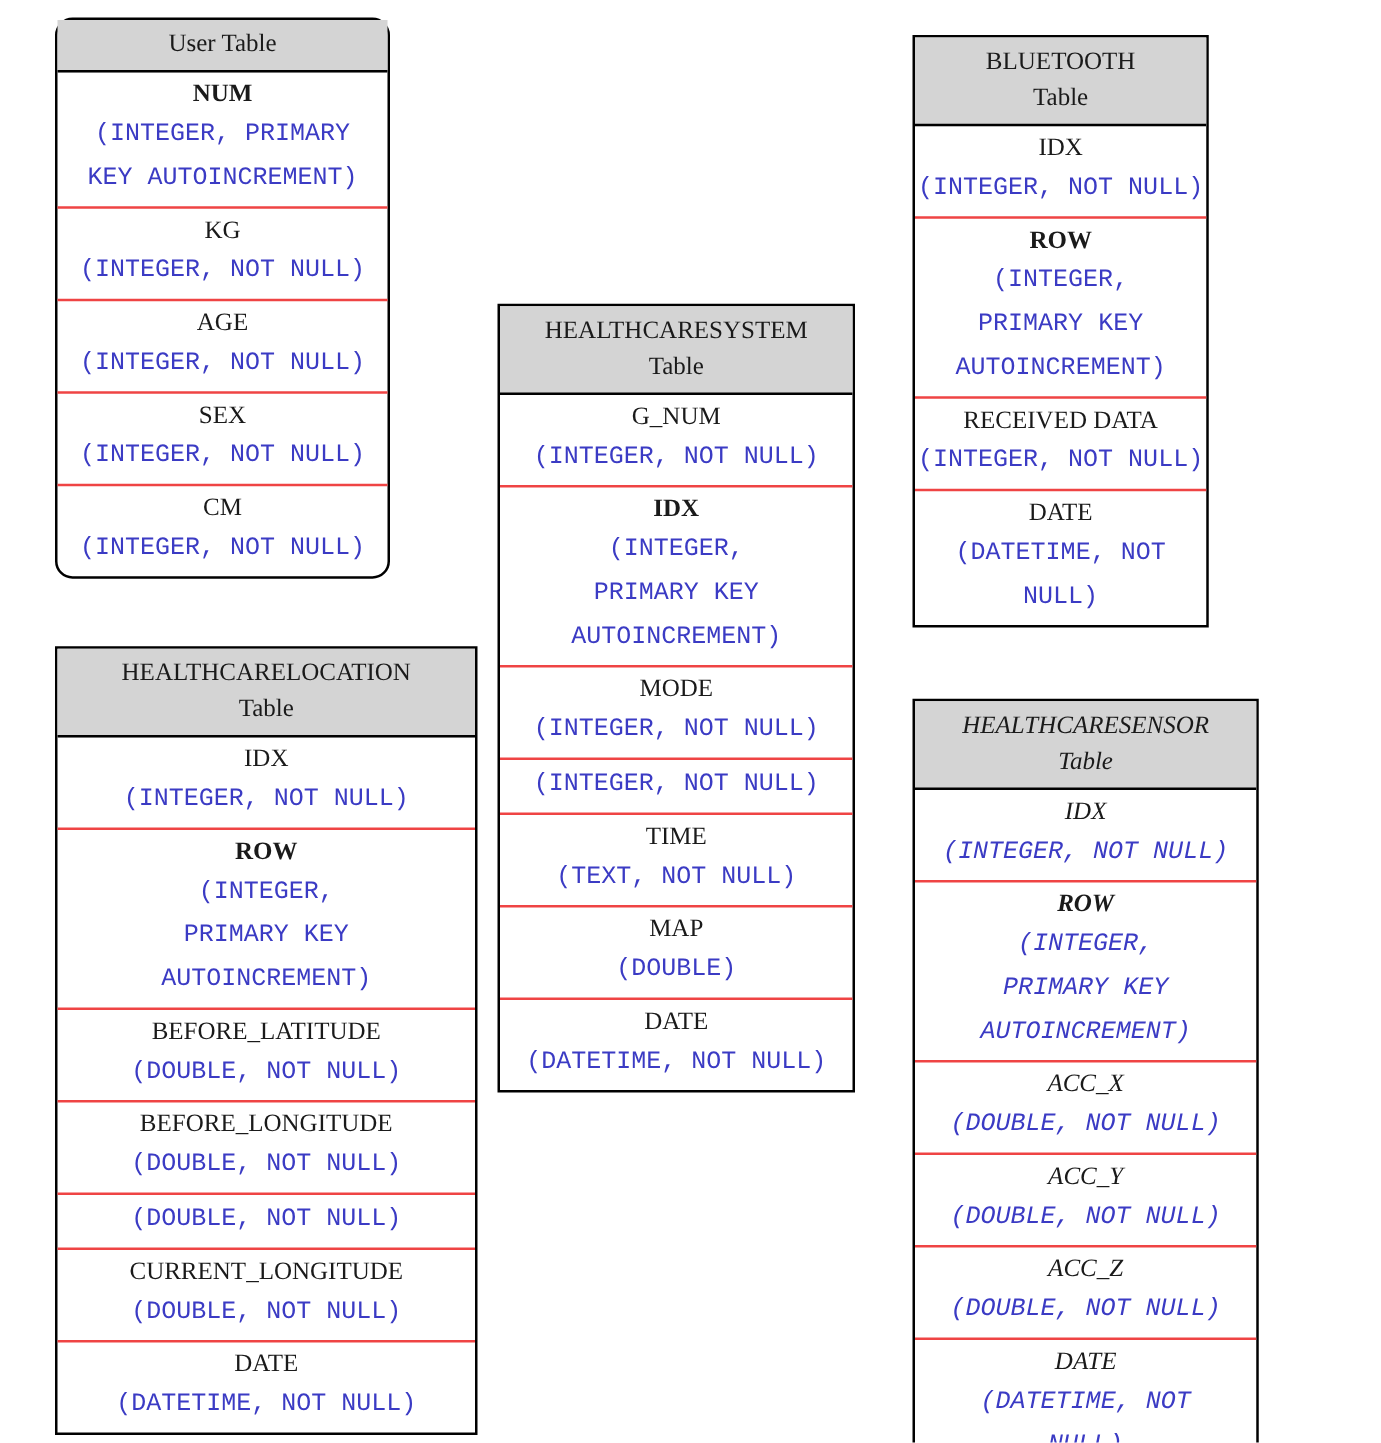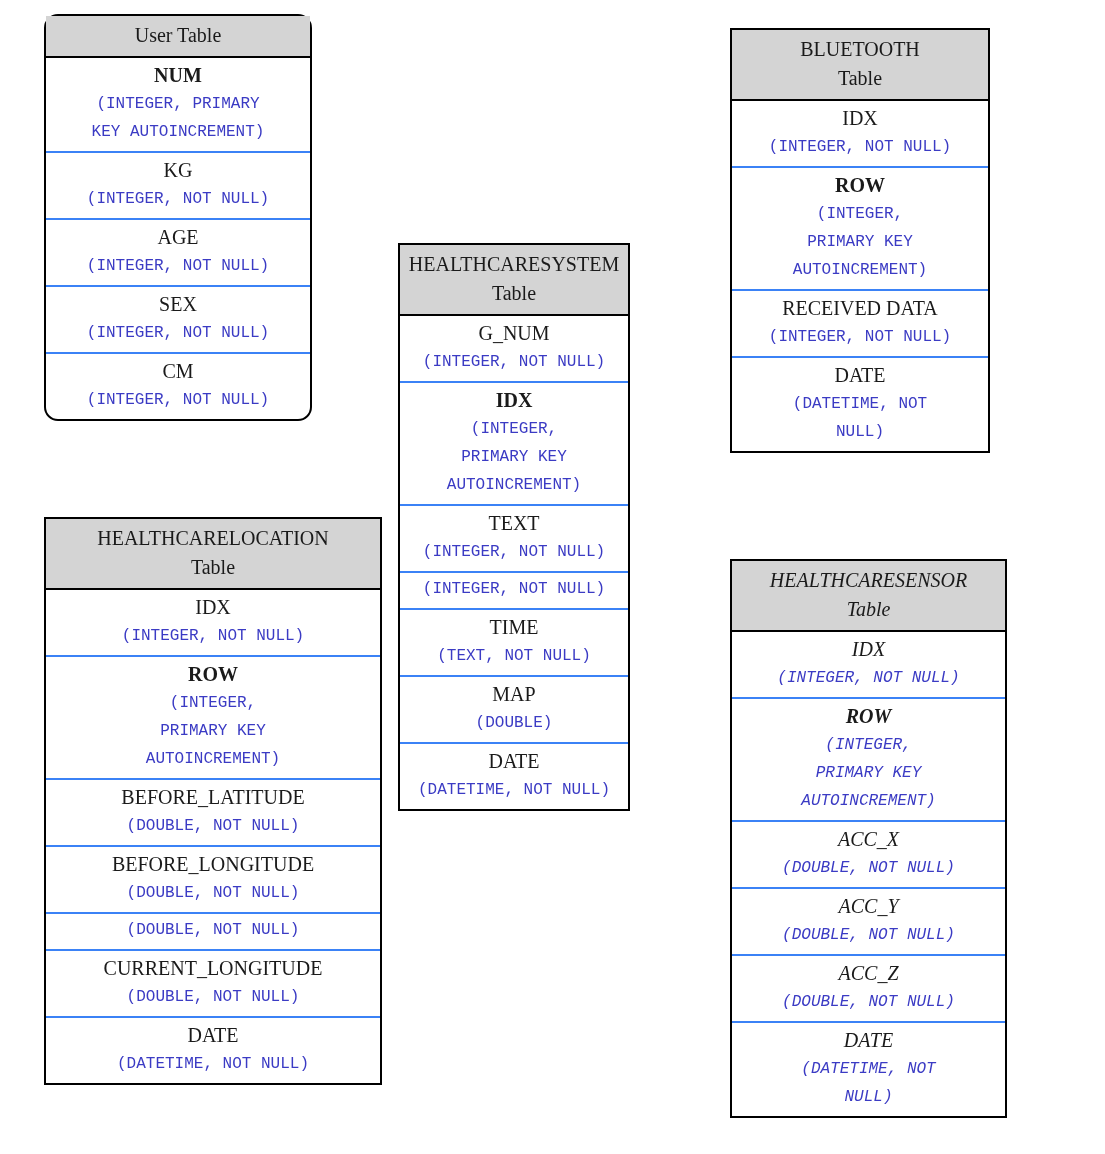--- a/index.html
+++ b/index.html
@@ -25,48 +25,48 @@
     border-bottom: 2px solid #000000;
     text-align: center;
     font-family: "Liberation Serif", serif;
     font-size: 20px;
     color: #1a1a1a;
     line-height: 1.45;
     padding: 5px 2px 6px 2px;
   }
   .table-header .hdr-line { display: block; white-space: nowrap; }
   .field-row {
-    border-bottom: 2px solid #3b82f6;
+    border-bottom: 2px solid #ef4444;
     text-align: center;
     padding: 2px 2px 5px 2px;
   }
   .field-row:last-child { border-bottom: none; }
   .field-name {
     display: block;
     font-family: "Liberation Serif", serif;
     font-size: 20px;
     color: #1a1a1a;
     line-height: 1.5;
     white-space: nowrap;
   }
   .field-name.pk { font-weight: bold; }
   .field-type {
     display: block;
     font-family: "Liberation Mono", monospace;
-    font-size: 16px;
+    font-size: 20px;
     color: #3b3bc4;
     line-height: 1.75;
     white-space: nowrap;
   }
   .field-type .tline { display: block; }
 
   
   #tbl-user            { left: 44px;  top: 14px;  width: 268px; border-radius: 14px; }
-  #tbl-bluetooth       { left: 730px; top: 28px;  width: 260px; }
-  #tbl-healthcaresystem{ left: 398px; top: 243px; width: 232px; }
+  #tbl-bluetooth       { left: 730px; top: 28px;  width: 237px; }
+  #tbl-healthcaresystem{ left: 398px; top: 243px; width: 286px; }
   #tbl-healthcarelocation { left: 44px; top: 517px; width: 338px; }
   #tbl-healthcaresensor   { left: 730px; top: 559px; width: 277px; font-style: italic; }
 </style>
 </head>
 <body>
 
 <div id="schema-root"></div>
 
 <div class="table-box" id="tbl-user">
     <div class="table-header">
@@ -150,21 +150,21 @@
     </div>
     <div class="field-row">
       <span class="field-name pk">IDX</span>
       <span class="field-type">
         <span class="tline">(INTEGER,</span>
         <span class="tline">PRIMARY KEY</span>
         <span class="tline">AUTOINCREMENT)</span>
       </span>
     </div>
     <div class="field-row">
-      <span class="field-name">TEXT</span>
+      <span class="field-name">MODE</span>
       <span class="field-type">
         <span class="tline">(INTEGER, NOT NULL)</span>
       </span>
     </div>
     <div class="field-row">
       <span class="field-type">
         <span class="tline">(INTEGER, NOT NULL)</span>
       </span>
     </div>
     <div class="field-row">

